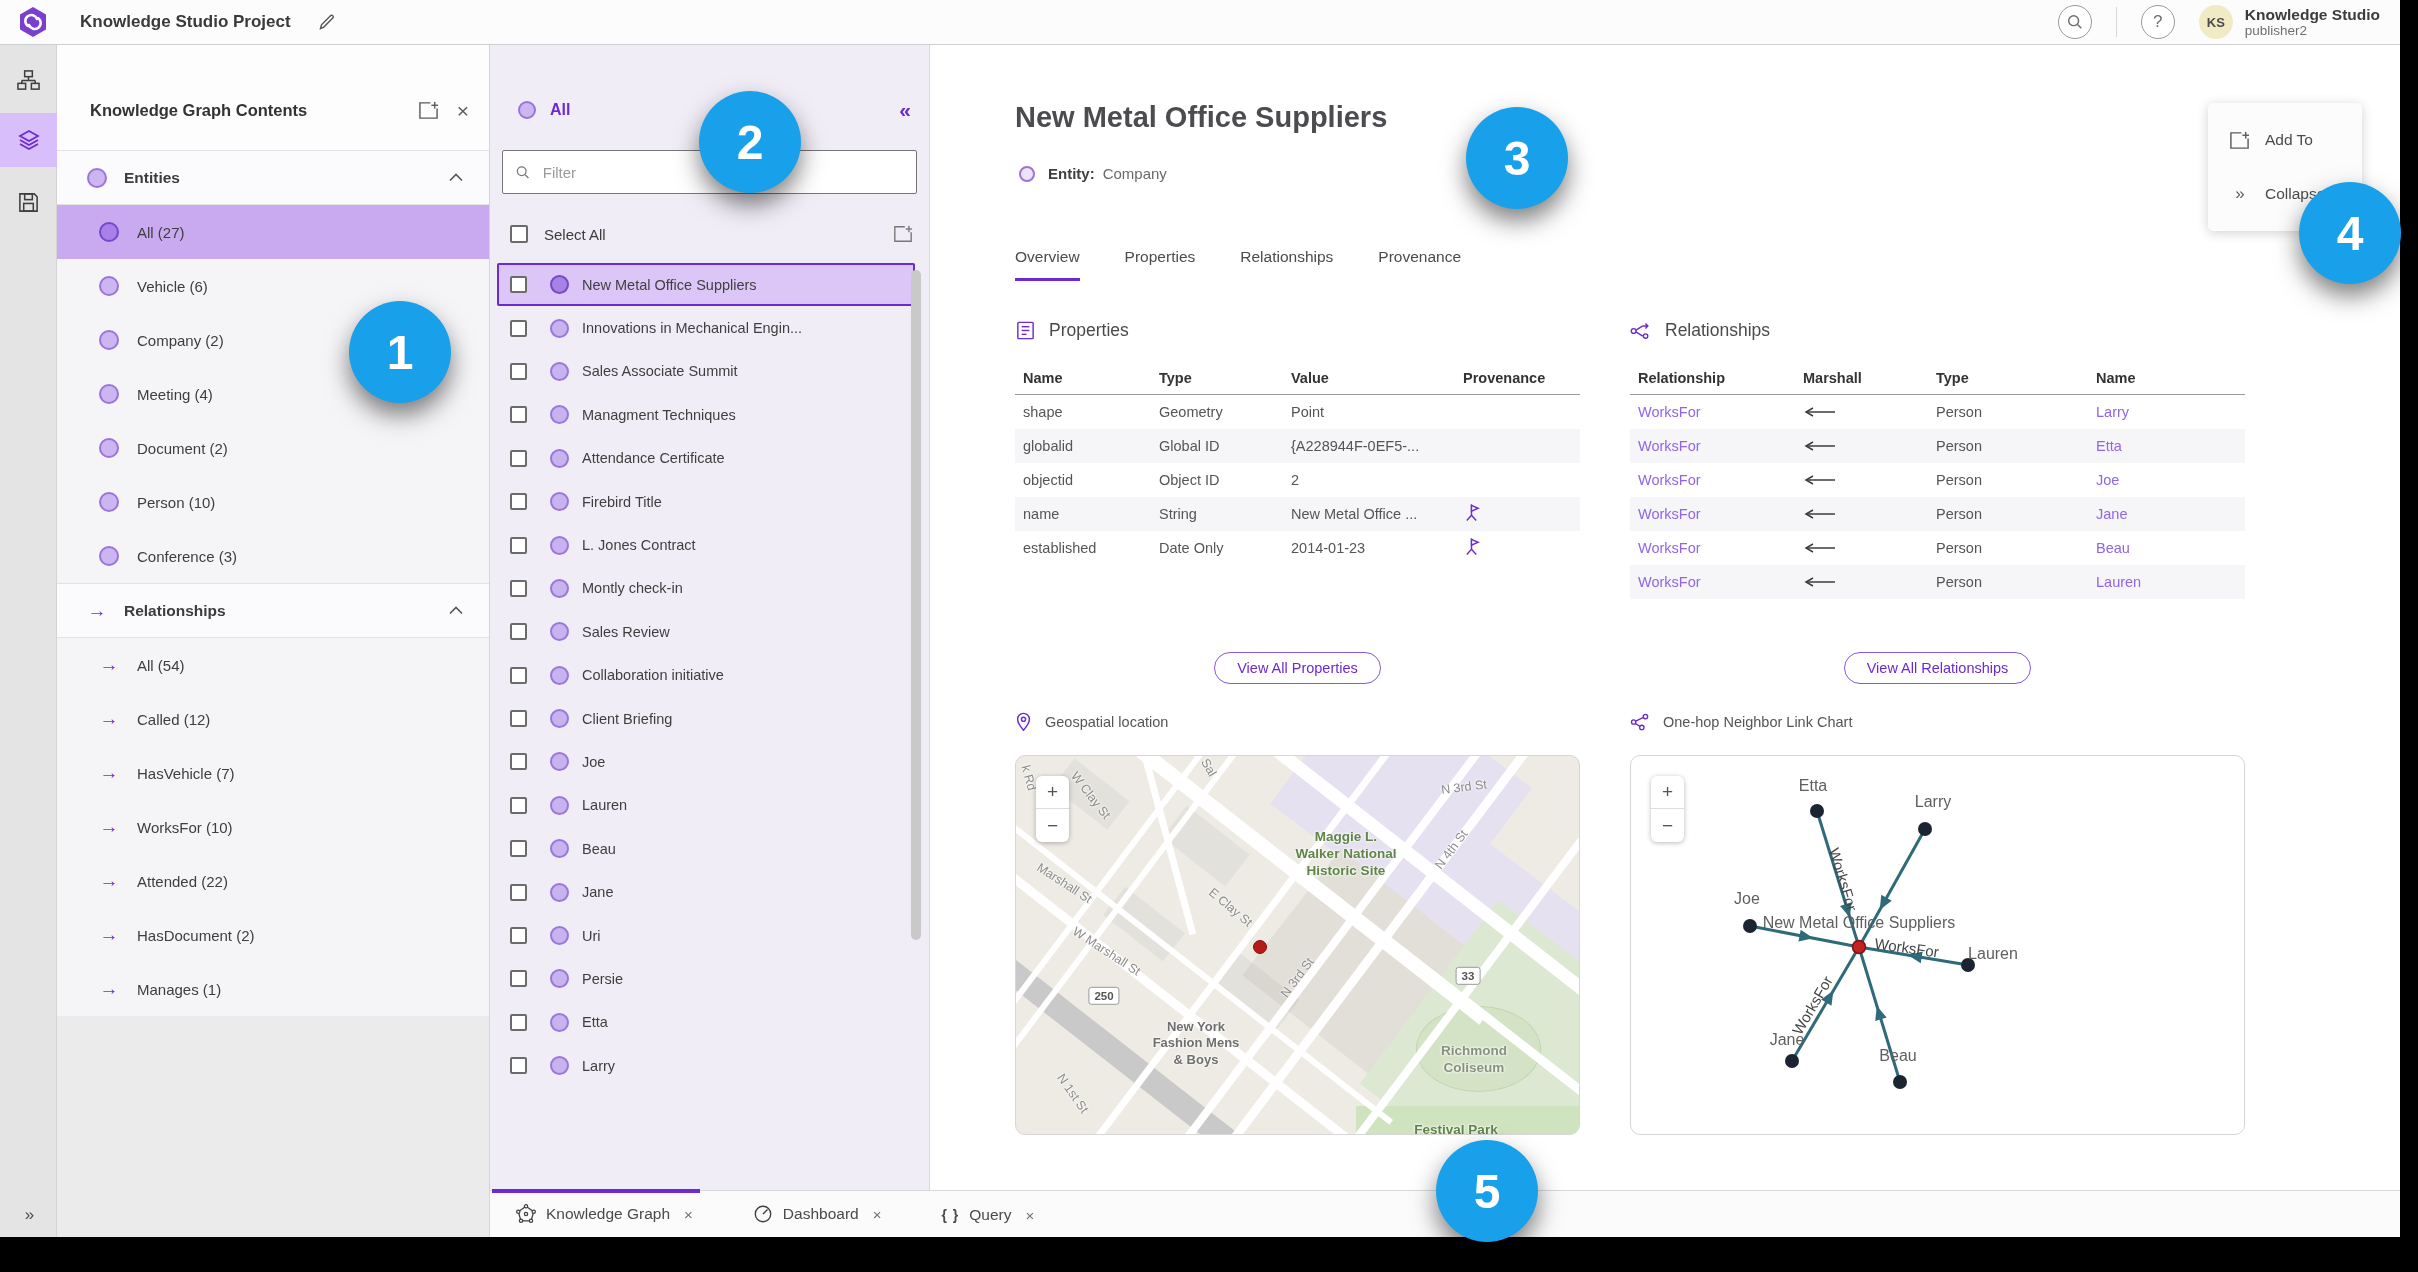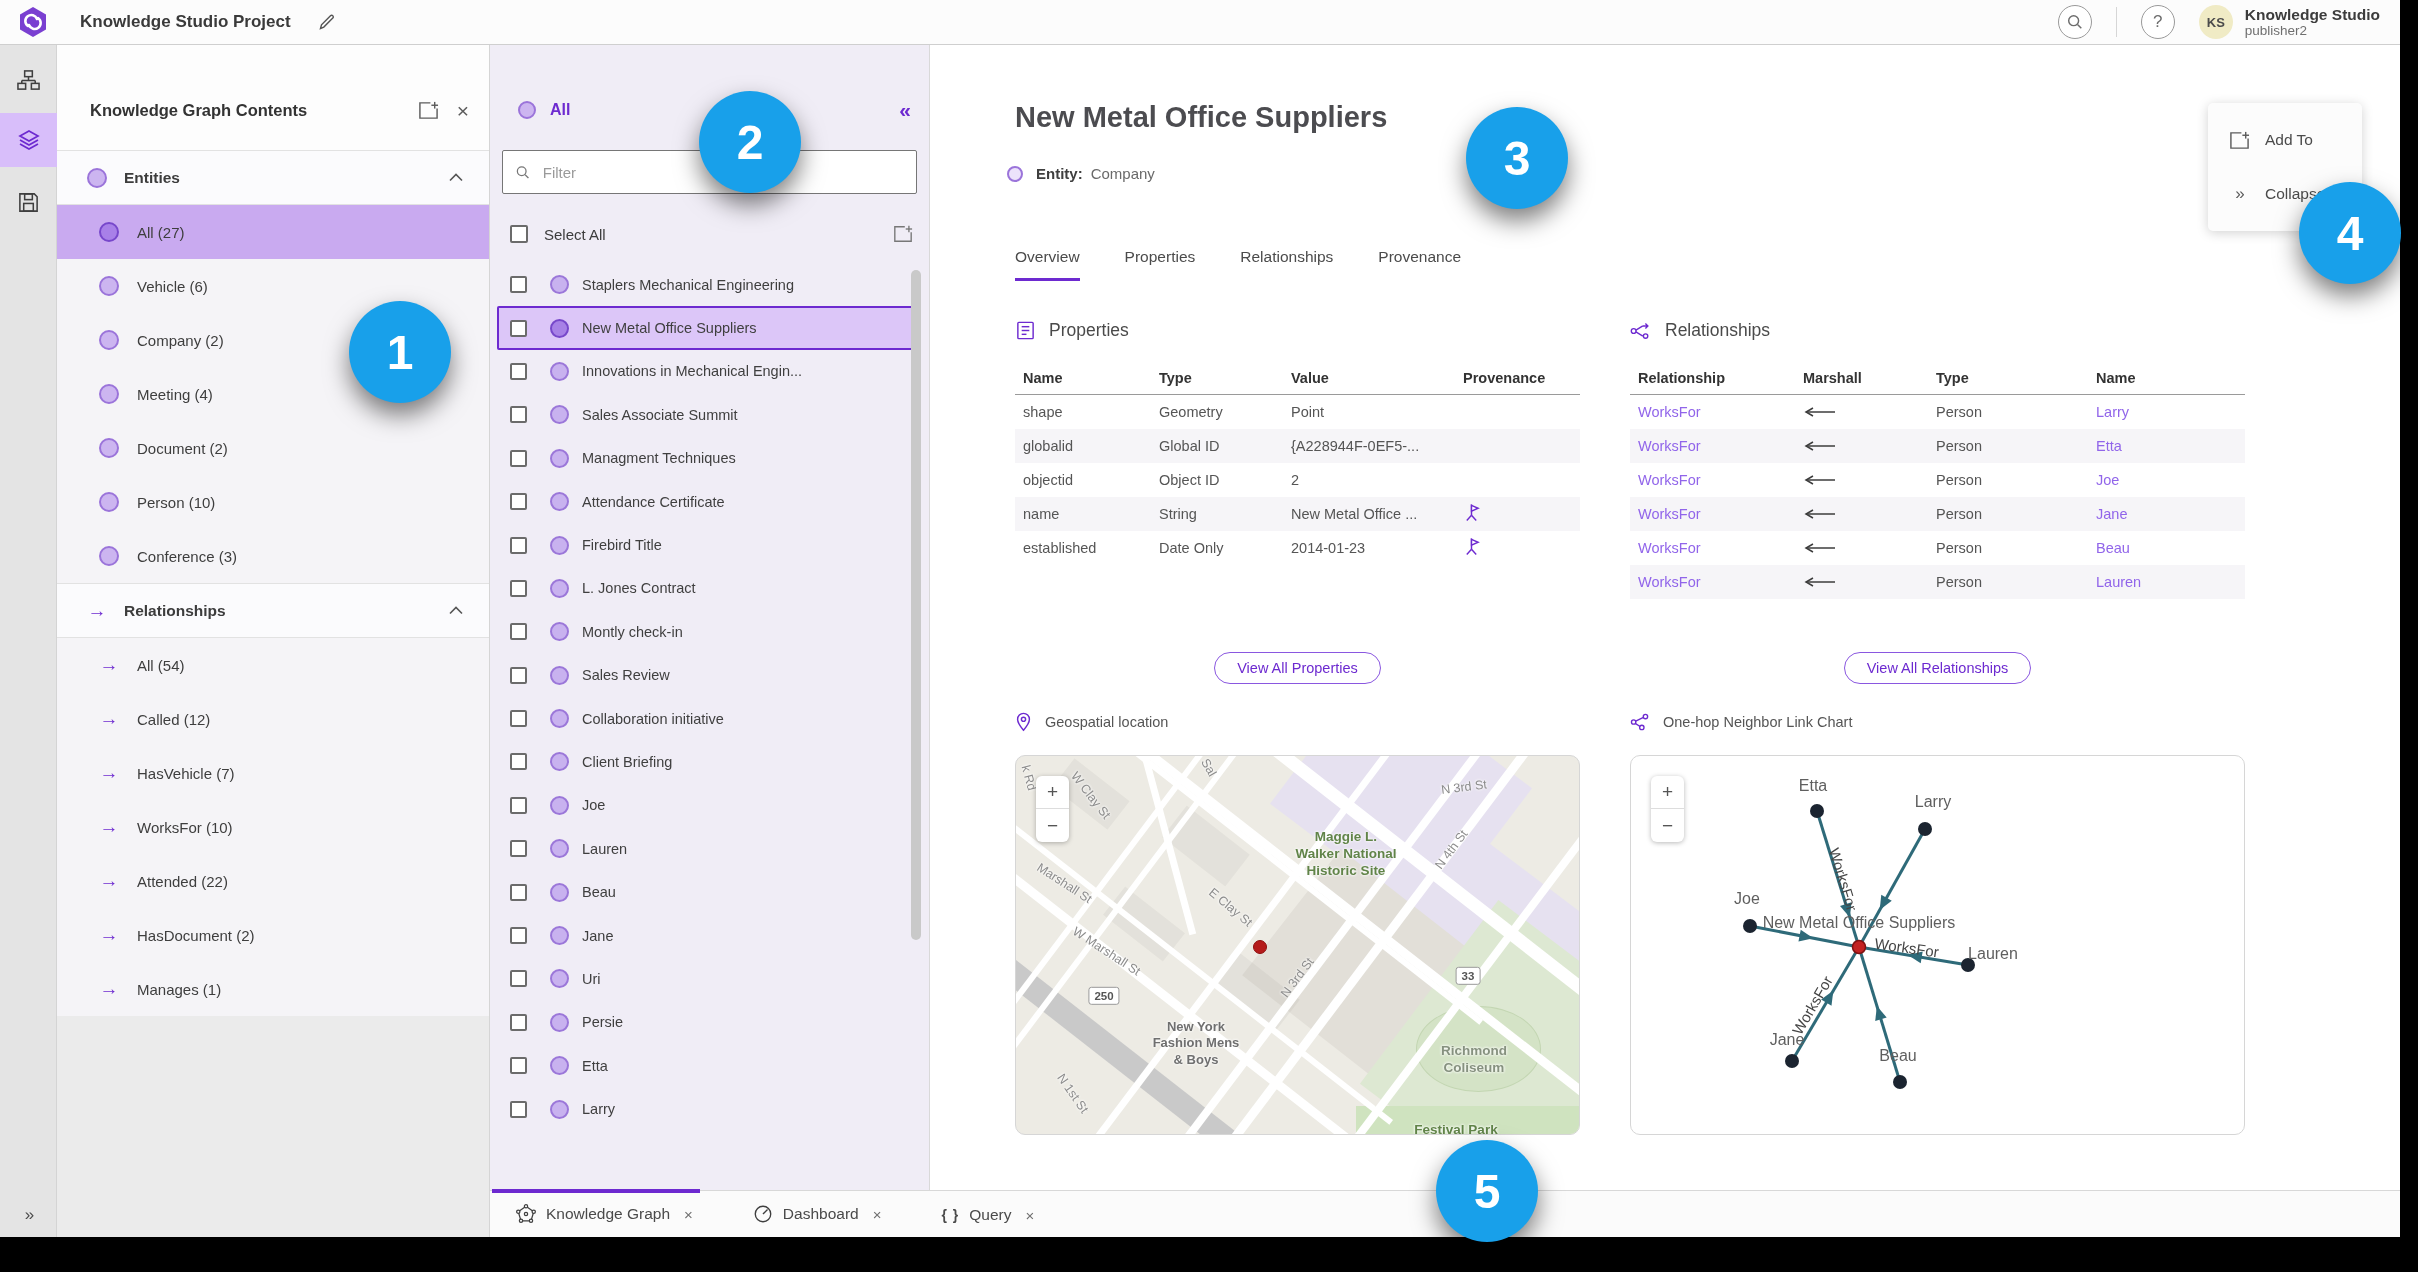--- a/index.html
+++ b/index.html
@@ -77,21 +77,21 @@
             border-top:1px solid #d8d8d8; display:flex; align-items:center; padding-left:26px; }
   .tab-indicator { position:absolute; left:2px; top:-2px; width:208px; height:4px; background:#6d2ad0; }
   .btab { display:flex; align-items:center; margin-right:60px; color:#4a4a4a; font-size:15.5px; }
   .btab .ic { display:flex; margin-right:10px; color:#3f3f3f; }
   .btab .x { margin-left:14px; color:#6f6f6f; font-size:15px; }
   .braces { font-size:14px; font-weight:bold; color:#4a4a4a; letter-spacing:1px; }
 
   
   .main { position:absolute; left:930px; top:45px; width:1470px; height:1145px; background:#fff; }
   .dtitle { position:absolute; left:85px; top:56px; font-size:29px; font-weight:600; color:#4c4c50; }
-  .dentity { position:absolute; left:77px; top:120px; display:flex; align-items:center; }
+  .dentity { position:absolute; left:89px; top:120px; display:flex; align-items:center; }
   .dentity .ecirc { width:16px; height:16px; background:#ece2fb; }
   .dentity .k { margin-left:13px; font-size:15px; font-weight:bold; color:#3f3f3f; }
   .dentity .v { margin-left:8px; font-size:15px; color:#6a6a6a; }
   .dtabs { position:absolute; left:85px; top:203px; display:flex; }
   .dtab { font-size:15.5px; color:#4b4b4b; padding-bottom:15px; margin-right:45px; position:relative; }
   .dtab.active::after { content:""; position:absolute; left:0; right:0; bottom:0; height:3px; background:#6d2ad0; }
 
   .sec-head { position:absolute; display:flex; align-items:center; font-size:17.5px; color:#4a4a4a; }
   .sec-head .ic { display:flex; margin-right:13px; color:#6d2ad0; }
   .sec-head.small { font-size:14.5px; color:#555; }
@@ -324,25 +324,20 @@
         <span class="cbox"></span>
         <span class="lbl">Select All</span>
         <svg width="20" height="20" viewBox="0 0 22 22" fill="none" stroke="#777" stroke-width="1.5">
           <path d="M20 9 V19 H2 V3 H13"></path>
             <line x1="17.5" y1="2" x2="17.5" y2="9"></line>
             <line x1="14" y1="5.5" x2="21" y2="5.5"></line>
         </svg>
       </div>
       <div class="mp-list">
         <div id="mid-list">
-            <div class="mp-item">
-              <span class="cbox"></span>
-              <span class="icirc"></span>
-              <span class="lbl">Staplers Mechanical Engineering</span>
-            </div>
             <div class="mp-item sel">
               <span class="cbox"></span>
               <span class="icirc"></span>
               <span class="lbl">New Metal Office Suppliers</span>
             </div>
             <div class="mp-item">
               <span class="cbox"></span>
               <span class="icirc"></span>
               <span class="lbl">Innovations in Mechanical Engin...</span>
             </div>

